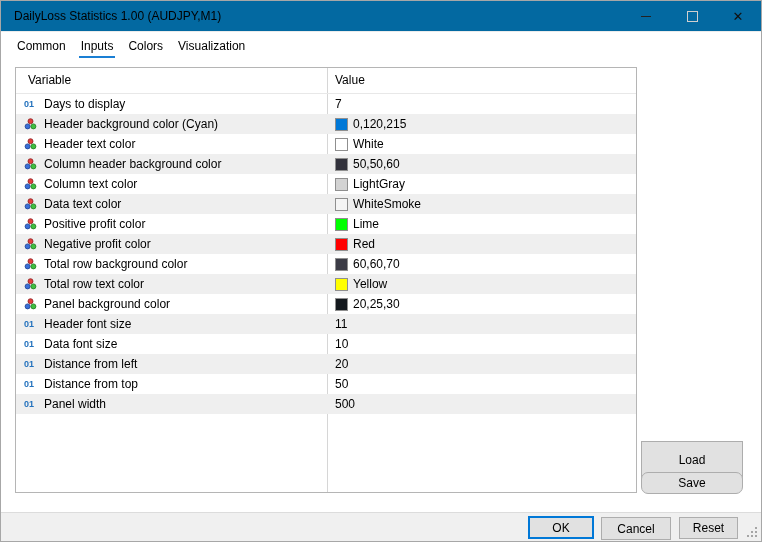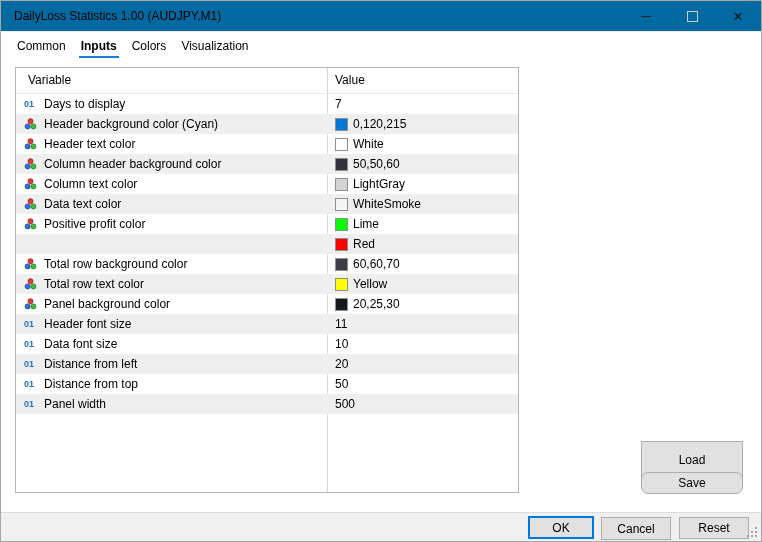--- a/index.html
+++ b/index.html
@@ -11,44 +11,44 @@
     border-bottom:1px solid #ececec;}
   .title{position:absolute;left:13px;top:0;line-height:30px;white-space:nowrap;}
   .win-controls{position:absolute;right:0;top:0;height:30px;display:flex;}
   .wc{width:46px;height:30px;display:flex;align-items:center;justify-content:center;cursor:default;}
   .min-glyph{width:10px;height:1px;background:#222;display:block;}
   .max-glyph{width:9px;height:9px;border:1px solid #cfcfcf;display:block;}
   .close-glyph{font-size:13px;color:#111;line-height:1;}
   
   .tabs{position:absolute;left:14px;top:38px;display:flex;}
   .tab{margin-right:11px;padding:0 2px 3px 2px;border-bottom:2px solid transparent;cursor:default;}
-  .tab.active{border-bottom-color:#1a7fd4;font-weight:bold;}
+  .tab.active{border-bottom-color:#1a7fd4;}
   
-  .table{position:absolute;left:14px;top:66px;width:504px;height:426px;
+  .table{position:absolute;left:14px;top:66px;width:622px;height:426px;
     border:1px solid #b5b5b5;box-sizing:border-box;background:#fff;}
   .col-divider{position:absolute;left:311px;top:0;bottom:0;width:1px;background:#d6d6d6;}
   .thead{position:relative;height:25px;line-height:25px;border-bottom:1px solid #e8e8e8;}
   .th-var{position:absolute;left:12px;}
   .th-val{position:absolute;left:319px;}
   .trow{position:relative;height:20px;line-height:20px;text-decoration:underline;}
   .trow.alt{background:#efefef;}
   .cell-var{position:absolute;left:0;top:0;bottom:0;width:311px;display:flex;align-items:center;overflow:hidden;}
   .cell-val{position:absolute;left:312px;right:0;top:0;bottom:0;display:flex;align-items:center;padding-left:7px;overflow:hidden;}
   .ic-num{flex:0 0 15px;margin:0 5px 0 8px;font-size:9px;font-weight:700;color:#2472bd;}
   .ic-col{flex:0 0 15px;margin:0 5px 0 8px;display:flex;align-items:center;}
   .swatch{flex:0 0 13px;width:13px;height:13px;border:1px solid #8f8f8f;box-sizing:border-box;margin-right:5px;}
   
   .btn{position:absolute;background:#e1e1e1;border:1px solid #adadad;
     font-family:"Liberation Sans",sans-serif;font-size:12px;color:#000;padding:0;cursor:default;}
   .btn-load{left:640px;top:440px;width:102px;height:38px;}
   .btn-save{left:640px;top:471px;width:102px;height:22px;border-radius:7px;}
   .footer{position:absolute;left:0;right:0;top:511px;bottom:0;background:#f0f0f0;border-top:1px solid #dcdcdc;}
   .btn-ok{left:527px;top:515px;width:66px;height:23px;border:2px solid #0078d7;}
   .btn-cancel{left:600px;top:516px;width:70px;height:23px;}
-  .btn-reset{left:678px;top:516px;width:70px;height:22px;}
+  .btn-reset{left:678px;top:516px;width:59px;height:22px;}
   .grip{position:absolute;right:3px;bottom:3px;}
 </style>
 </head>
 <body>
 
 <div class="window">
 
   <div class="titlebar">
     <span class="title">DailyLoss Statistics 1.00 (AUDJPY,M1)</span>
     <div class="win-controls">
@@ -177,20 +177,30 @@
               </svg>
             </span>
             <span>Positive profit color</span>
           </div>
           <div class="cell-val">
             <span class="swatch" style="background: rgb(0, 255, 0);"></span>
             <span>Lime</span>
           </div>
         </div>
         <div class="trow alt">
+          <div class="cell-var">
+            <span class="ic-col">
+              <svg width="13" height="12" viewBox="0 0 13 12">
+                <circle cx="6.5" cy="3.2" r="2.5" fill="#e23d3d" stroke="#8f2020" stroke-width="0.8"></circle>
+                <circle cx="3.6" cy="8.4" r="2.5" fill="#3a6fd8" stroke="#1c3f8f" stroke-width="0.8"></circle>
+                <circle cx="9.4" cy="8.4" r="2.5" fill="#3fbf3f" stroke="#1e7a1e" stroke-width="0.8"></circle>
+              </svg>
+            </span>
+            <span>Negative profit color</span>
+          </div>
           <div class="cell-val">
             <span class="swatch" style="background: rgb(255, 0, 0);"></span>
             <span>Red</span>
           </div>
         </div>
         <div class="trow">
           <div class="cell-var">
             <span class="ic-col">
               <svg width="13" height="12" viewBox="0 0 13 12">
                 <circle cx="6.5" cy="3.2" r="2.5" fill="#e23d3d" stroke="#8f2020" stroke-width="0.8"></circle>

